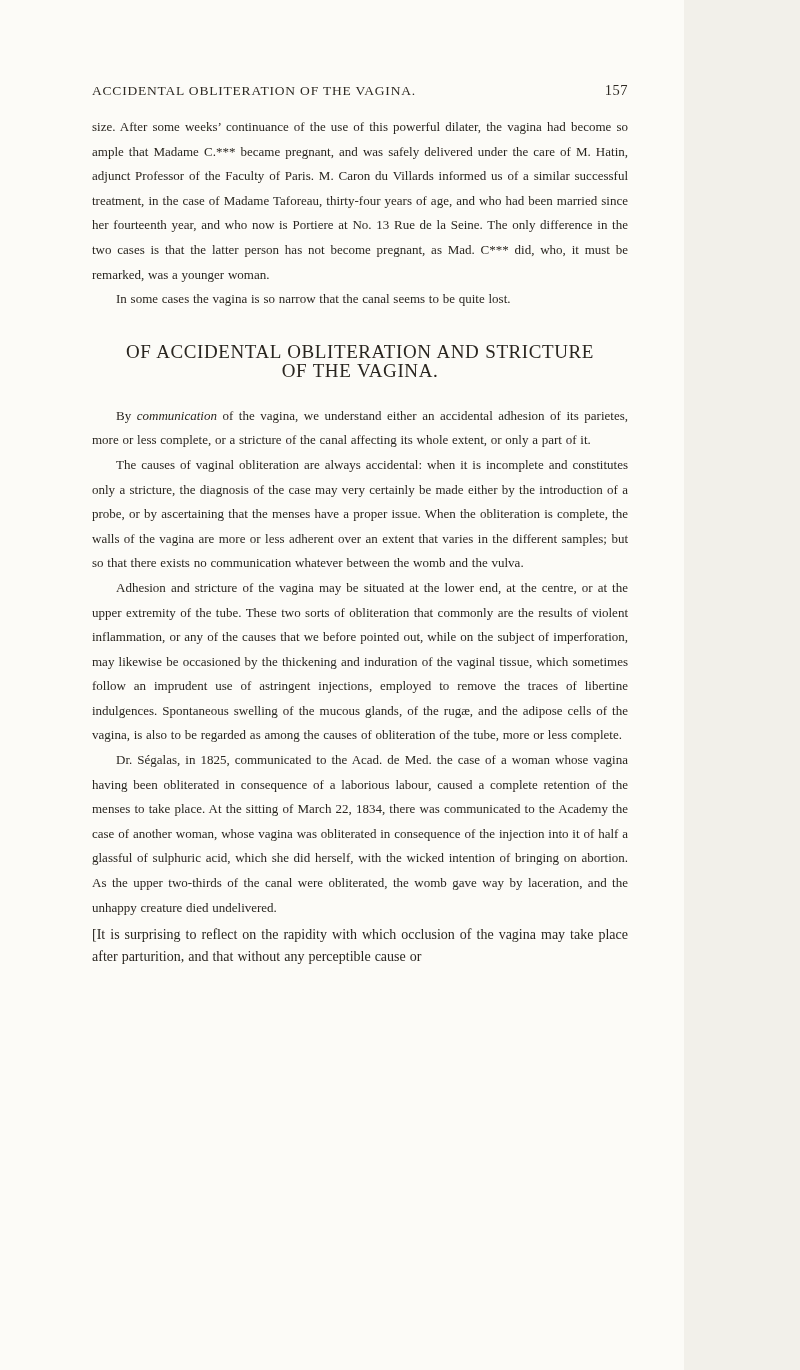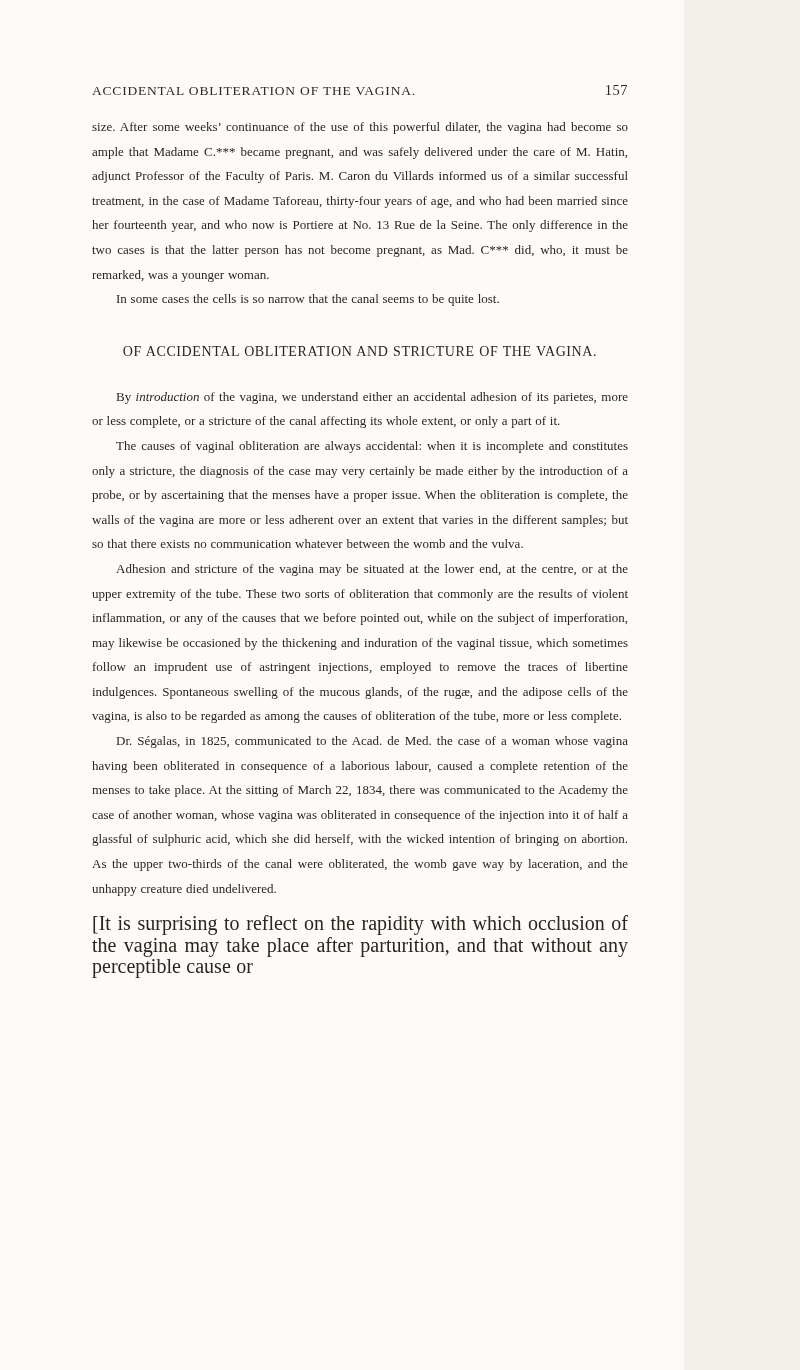--- a/index.html
+++ b/index.html
@@ -35,43 +35,43 @@
     margin: 0;
     text-align: justify;
     font-size: 13px;
     line-height: 24.6px;
     word-spacing: 0.5px;
   }
   .text-block p.indent { text-indent: 24px; }
   .text-block p.section-heading {
     text-align: center;
     text-indent: 0;
-    font-size: 14px;
+    font-size: 19px;
     letter-spacing: 0.6px;
     line-height: 19px;
     margin: 30px 30px 24px 30px;
   }
   .text-block p.note {
-    font-size: 20px;
+    font-size: 14px;
     line-height: 21.5px;
-    margin-top: 12px;
+    margin-top: 4px;
   }
   i { font-style: italic; }
 </style>
 </head>
 <body>
 
 <div class="page">
   <div class="running-head">
     <span>ACCIDENTAL OBLITERATION OF THE VAGINA.</span>
     <span class="pagenum">157</span>
   </div>
   <div class="text-block">
       <p class="body"><span>size. After some weeks’ continuance of the use of this powerful dilater, the vagina had become so ample that Madame C.*** became pregnant, and was safely delivered under the care of M. Hatin, adjunct Professor of the Faculty of Paris. M. Caron du Villards informed us of a similar successful treatment, in the case of Madame Taforeau, thirty-four years of age, and who had been married since her fourteenth year, and who now is Portiere at No. 13 Rue de la Seine. The only difference in the two cases is that the latter person has not become pregnant, as Mad. C*** did, who, it must be remarked, was a younger woman.</span></p>
-      <p class="body indent"><span>In some cases the cells is so narrow that the canal seems to be quite lost.</span></p>
+      <p class="body indent"><span>In some cases the vagina is so narrow that the canal seems to be quite lost.</span></p>
       <p class="section-heading"><span>OF ACCIDENTAL OBLITERATION AND STRICTURE OF THE VAGINA.</span></p>
-      <p class="body indent"><span>By </span><i>introduction</i><span> of the vagina, we understand either an accidental adhesion of its parietes, more or less complete, or a stricture of the canal affecting its whole extent, or only a part of it.</span></p>
+      <p class="body indent"><span>By </span><i>communication</i><span> of the vagina, we understand either an accidental adhesion of its parietes, more or less complete, or a stricture of the canal affecting its whole extent, or only a part of it.</span></p>
       <p class="body indent"><span>The causes of vaginal obliteration are always accidental: when it is incomplete and constitutes only a stricture, the diagnosis of the case may very certainly be made either by the introduction of a probe, or by ascertaining that the menses have a proper issue. When the obliteration is complete, the walls of the vagina are more or less adherent over an extent that varies in the different samples; but so that there exists no communication whatever between the womb and the vulva.</span></p>
       <p class="body indent"><span>Adhesion and stricture of the vagina may be situated at the lower end, at the centre, or at the upper extremity of the tube. These two sorts of obliteration that commonly are the results of violent inflammation, or any of the causes that we before pointed out, while on the subject of imperforation, may likewise be occasioned by the thickening and induration of the vaginal tissue, which sometimes follow an imprudent use of astringent injections, employed to remove the traces of libertine indulgences. Spontaneous swelling of the mucous glands, of the rugæ, and the adipose cells of the vagina, is also to be regarded as among the causes of obliteration of the tube, more or less complete.</span></p>
       <p class="body indent"><span>Dr. Ségalas, in 1825, communicated to the Acad. de Med. the case of a woman whose vagina having been obliterated in consequence of a laborious labour, caused a complete retention of the menses to take place. At the sitting of March 22, 1834, there was communicated to the Academy the case of another woman, whose vagina was obliterated in consequence of the injection into it of half a glassful of sulphuric acid, which she did herself, with the wicked intention of bringing on abortion. As the upper two-thirds of the canal were obliterated, the womb gave way by laceration, and the unhappy creature died undelivered.</span></p>
       <p class="note"><span>[It is surprising to reflect on the rapidity with which occlusion of the vagina may take place after parturition, and that without any perceptible cause or</span></p>
     </div>
 </div>
 
 </body></html>

